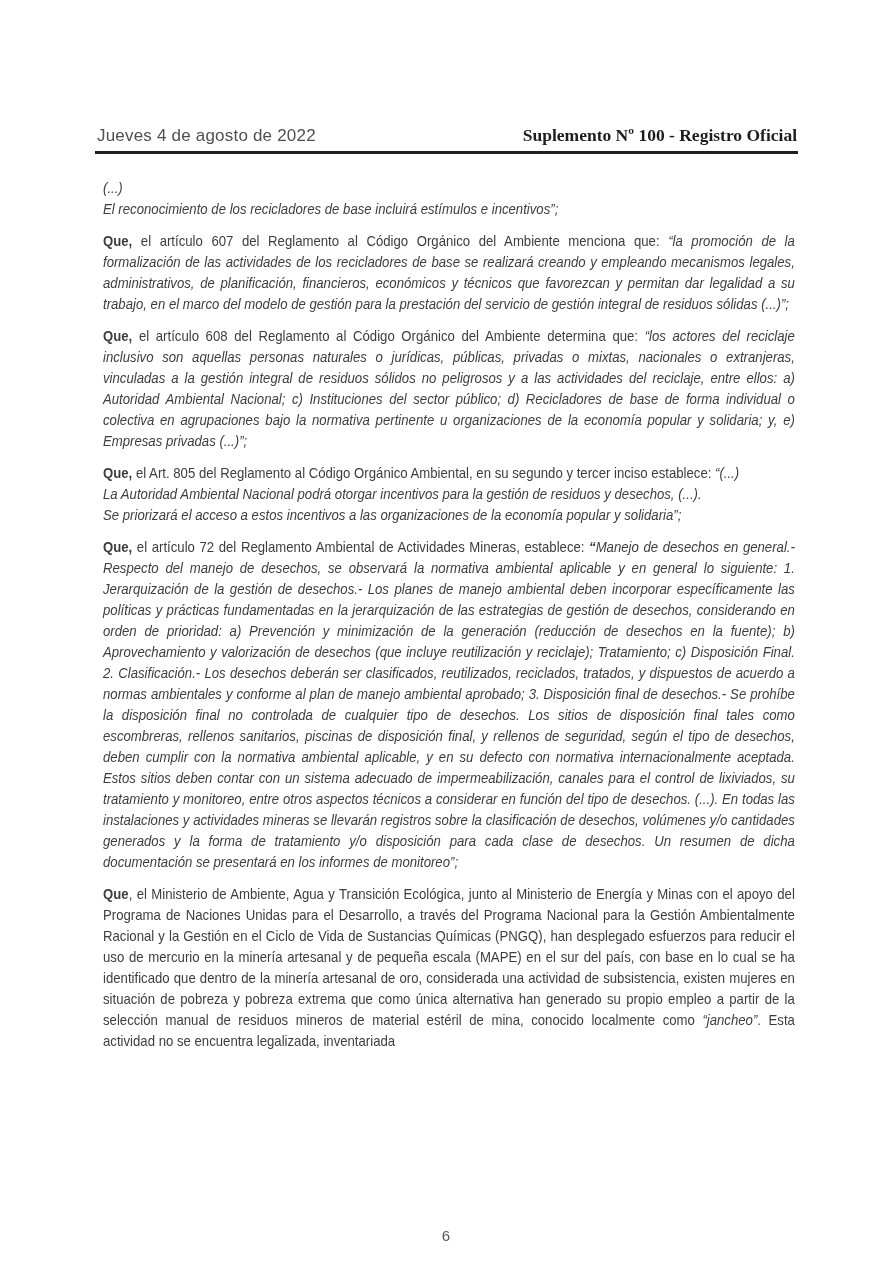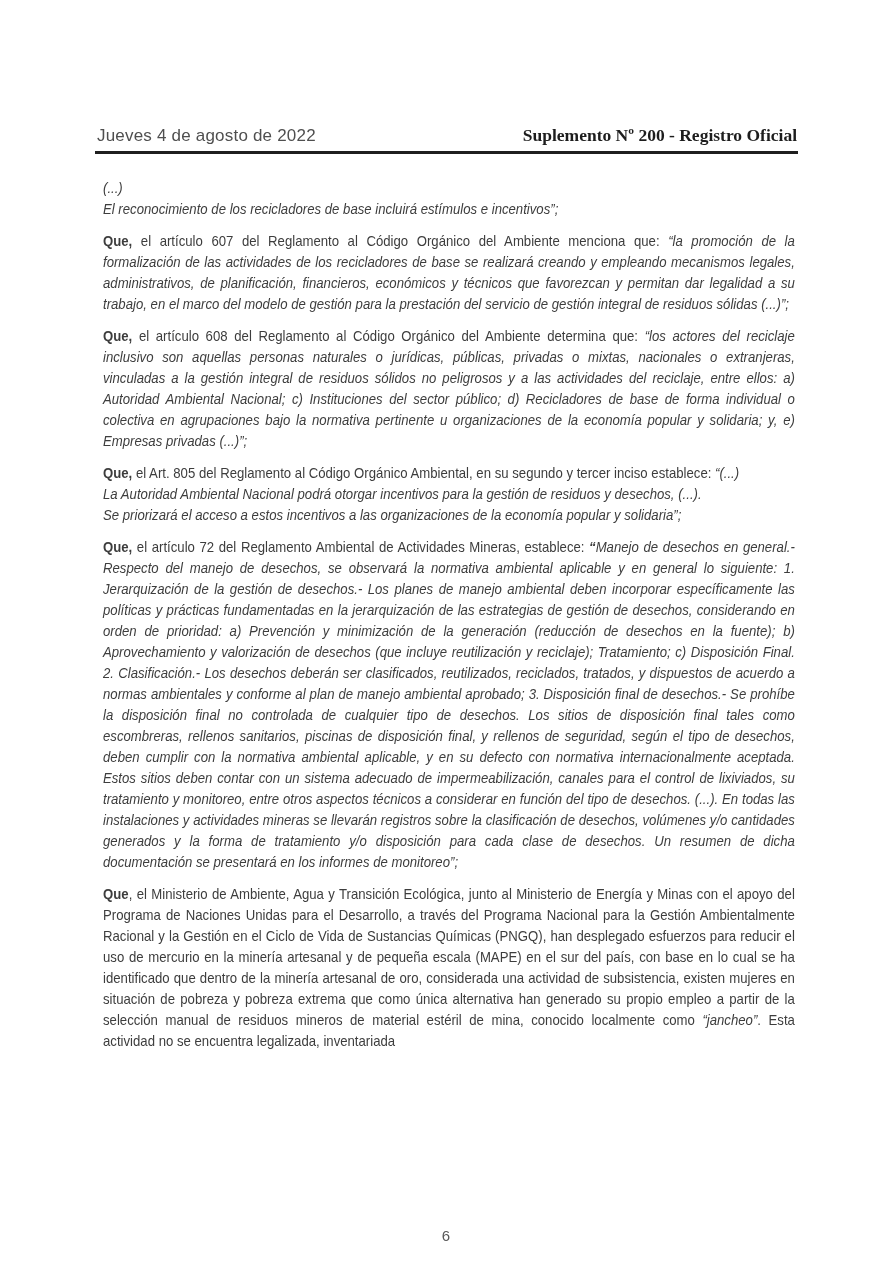--- a/index.html
+++ b/index.html
@@ -83,21 +83,21 @@
     background: #0d3a5f;
   }
 </style>
 </head>
 <body>
 
 <div class="page">
 
   <div class="hdr-date">Jueves 4 de agosto de 2022</div>
 
-  <div class="hdr-issue">Suplemento Nº 200 - Registro Oficial</div>
+  <div class="hdr-issue">Suplemento Nº 100 - Registro Oficial</div>
 
   <div class="hdr-rule" style="background: rgb(31, 31, 31);"></div>
 
   <div class="doc-body" id="doc-body">
       <p><span class="i">(...)<br>El reconocimiento de los recicladores de base incluirá estímulos e incentivos”;</span></p>
       <p><span class="b">Que,</span><span> el artículo 607 del Reglamento al Código Orgánico del Ambiente menciona que: </span><span class="i">“la promoción de la formalización de las actividades de los recicladores de base se realizará creando y empleando mecanismos legales, administrativos, de planificación, financieros, económicos y técnicos que favorezcan y permitan dar legalidad a su trabajo, en el marco del modelo de gestión para la prestación del servicio de gestión integral de residuos sólidas (...)”;</span></p>
       <p><span class="b">Que,</span><span> el artículo 608 del Reglamento al Código Orgánico del Ambiente determina que: </span><span class="i">“los actores del reciclaje inclusivo son aquellas personas naturales o jurídicas, públicas, privadas o mixtas, nacionales o extranjeras, vinculadas a la gestión integral de residuos sólidos no peligrosos y a las actividades del reciclaje, entre ellos: a) Autoridad Ambiental Nacional; c) Instituciones del sector público; d) Recicladores de base de forma individual o colectiva en agrupaciones bajo la normativa pertinente u organizaciones de la economía popular y solidaria; y, e) Empresas privadas (...)”;</span></p>
       <p><span class="b">Que,</span><span> el Art. 805 del Reglamento al Código Orgánico Ambiental, en su segundo y tercer inciso establece: </span><span class="i">“(...)<br>La Autoridad Ambiental Nacional podrá otorgar incentivos para la gestión de residuos y desechos, (...).<br>Se priorizará el acceso a estos incentivos a las organizaciones de la economía popular y solidaria”;</span></p>
       <p><span class="b">Que,</span><span> el artículo 72 del Reglamento Ambiental de Actividades Mineras, establece: </span><span class="bi">“</span><span class="i">Manejo de desechos en general.- Respecto del manejo de desechos, se observará la normativa ambiental aplicable y en general lo siguiente: 1. Jerarquización de la gestión de desechos.- Los planes de manejo ambiental deben incorporar específicamente las políticas y prácticas fundamentadas en la jerarquización de las estrategias de gestión de desechos, considerando en orden de prioridad: a) Prevención y minimización de la generación (reducción de desechos en la fuente); b) Aprovechamiento y valorización de desechos (que incluye reutilización y reciclaje); Tratamiento; c) Disposición Final. 2. Clasificación.- Los desechos deberán ser clasificados, reutilizados, reciclados, tratados, y dispuestos de acuerdo a normas ambientales y conforme al plan de manejo ambiental aprobado; 3. Disposición final de desechos.- Se prohíbe la disposición final no controlada de cualquier tipo de desechos. Los sitios de disposición final tales como escombreras, rellenos sanitarios, piscinas de disposición final, y rellenos de seguridad, según el tipo de desechos, deben cumplir con la normativa ambiental aplicable, y en su defecto con normativa internacionalmente aceptada. Estos sitios deben contar con un sistema adecuado de impermeabilización, canales para el control de lixiviados, su tratamiento y monitoreo, entre otros aspectos técnicos a considerar en función del tipo de desechos. (...). En todas las instalaciones y actividades mineras se llevarán registros sobre la clasificación de desechos, volúmenes y/o cantidades generados y la forma de tratamiento y/o disposición para cada clase de desechos. Un resumen de dicha documentación se presentará en los informes de monitoreo”;</span></p>
       <p><span class="b">Que</span><span>, el Ministerio de Ambiente, Agua y Transición Ecológica, junto al Ministerio de Energía y Minas con el apoyo del Programa de Naciones Unidas para el Desarrollo, a través del Programa Nacional para la Gestión Ambientalmente Racional y la Gestión en el Ciclo de Vida de Sustancias Químicas (PNGQ), han desplegado esfuerzos para reducir el uso de mercurio en la minería artesanal y de pequeña escala (MAPE) en el sur del país, con base en lo cual se ha identificado que dentro de la minería artesanal de oro, considerada una actividad de subsistencia, existen mujeres en situación de pobreza y pobreza extrema que como única alternativa han generado su propio empleo a partir de la selección manual de residuos mineros de material estéril de mina, conocido localmente como </span><span class="i">“jancheo”</span><span>. Esta actividad no se encuentra legalizada, inventariada</span></p>

